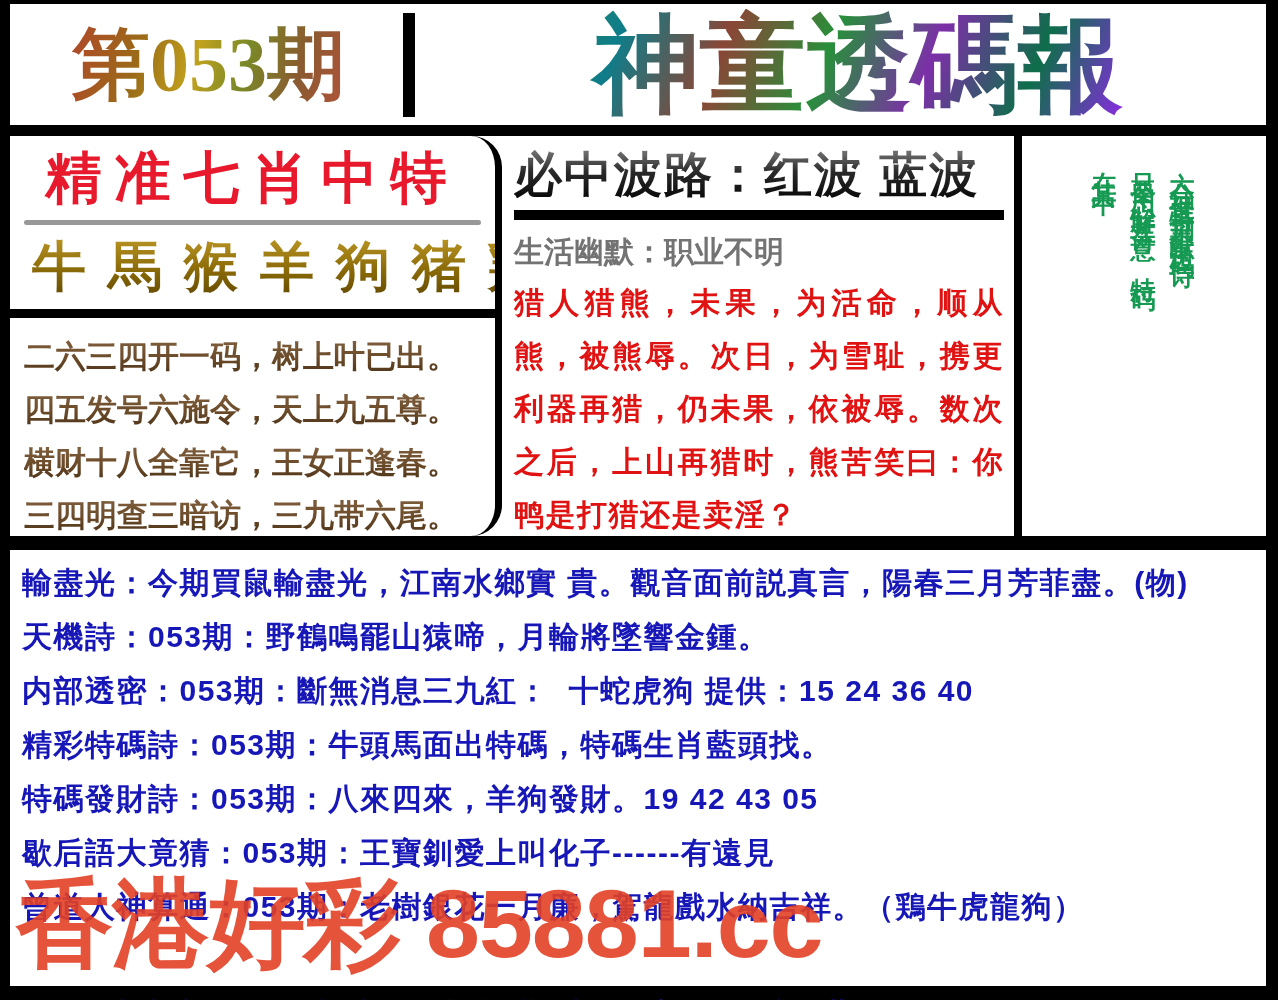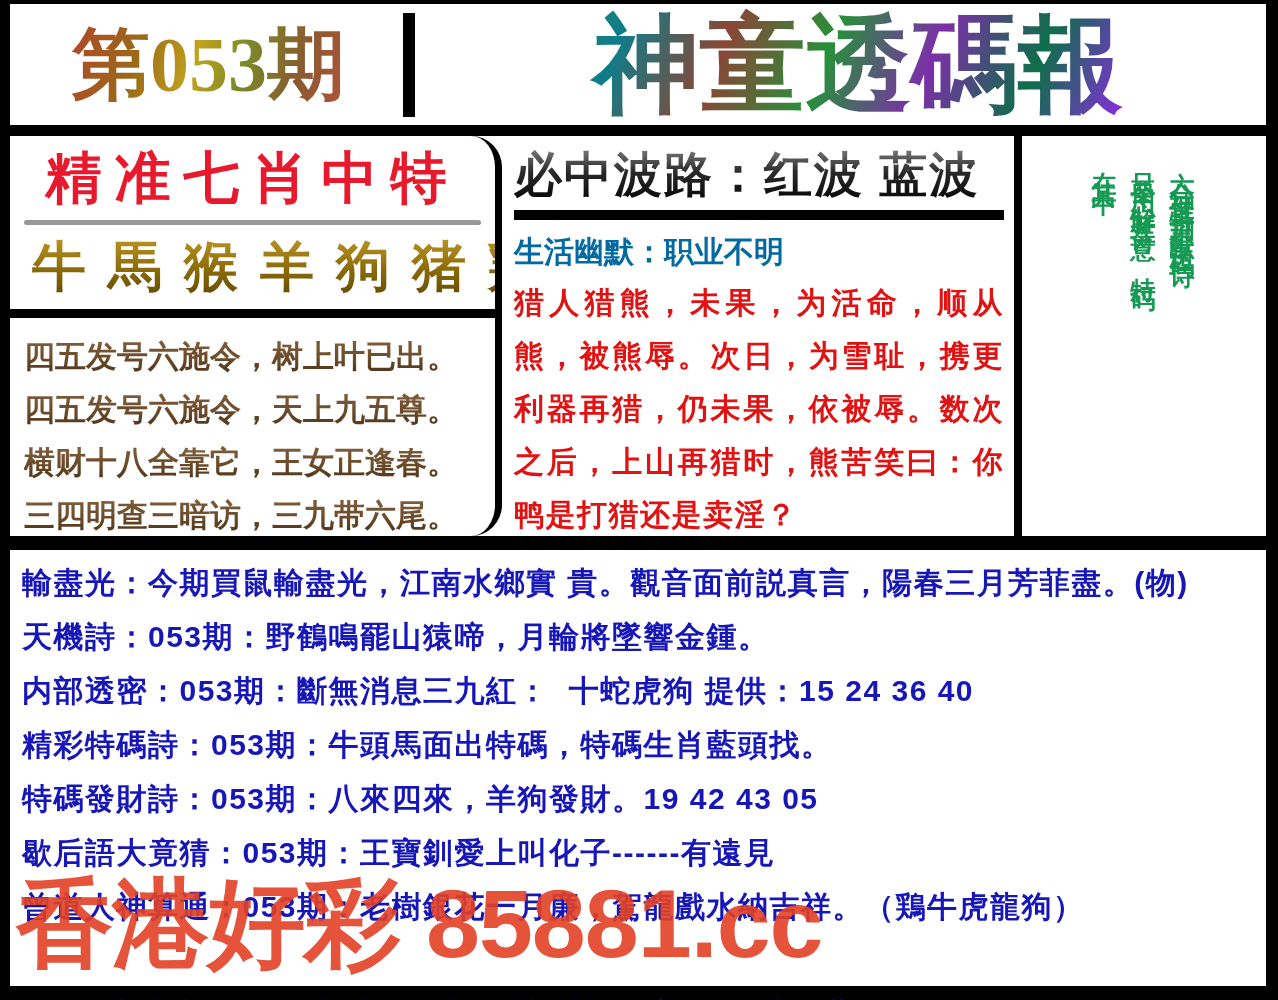--- a/index.html
+++ b/index.html
@@ -53,21 +53,21 @@
     -webkit-background-clip:text; background-clip:text; color:transparent;
   }
 
   .mid-panel{ width:520px; border-right:8px solid #000; padding:8px 10px 0 12px; }
   .mp-headline{
     font-size:48px; font-weight:bold; letter-spacing:2px; white-space:nowrap; line-height:1.3;
     background:linear-gradient(180deg,#8a8a8a 0%,#2a2a2a 45%,#000 100%);
     -webkit-background-clip:text; background-clip:text; color:transparent;
   }
   .mp-bar{ height:10px; background:#000; margin:4px 0 8px; }
-  .mp-humor-title{ font-size:30px; font-weight:bold; color:#0369a1; line-height:48px; white-space:nowrap; }
+  .mp-humor-title{ font-size:30px; font-weight:bold; color:#737373; line-height:48px; white-space:nowrap; }
   .mp-humor-body{
     font-size:30px; font-weight:bold; color:#e01212; line-height:53px;
     letter-spacing:1.5px; text-align:justify;
   }
 
   .right-panel{ flex:1; padding-top:16px; display:flex; justify-content:center; }
   .rp-vertical{ writing-mode:vertical-rl; height:376px; }
   .rp-col{
     display:block; margin:0 6px; font-size:25px; font-weight:bold; letter-spacing:9px;
     color:#169a53; white-space:nowrap;
@@ -105,21 +105,21 @@
   </div>
 
   <div class="upper">
 
     <div class="left-panel">
       <div class="lp-headline">精准七肖中特</div>
       <div class="lp-smudge"></div>
       <div class="lp-zodiac">牛馬猴羊狗猪鶏</div>
       <div class="lp-divider"></div>
       <div class="lp-poems">
-        <div class="lp-poem">四五发号六施令，树上叶已出。</div>
+        <div class="lp-poem">二六三四开一码，树上叶已出。</div>
         <div class="lp-poem">四五发号六施令，天上九五尊。</div>
         <div class="lp-poem">横财十八全靠它，王女正逢春。</div>
         <div class="lp-poem">三四明查三暗访，三九带六尾。</div>
       </div>
     </div>
 
     <div class="mid-panel">
       <div class="mp-headline">必中波路：红波 蓝波</div>
       <div class="mp-bar"></div>
       <div class="mp-humor-title">生活幽默：职业不明</div>

